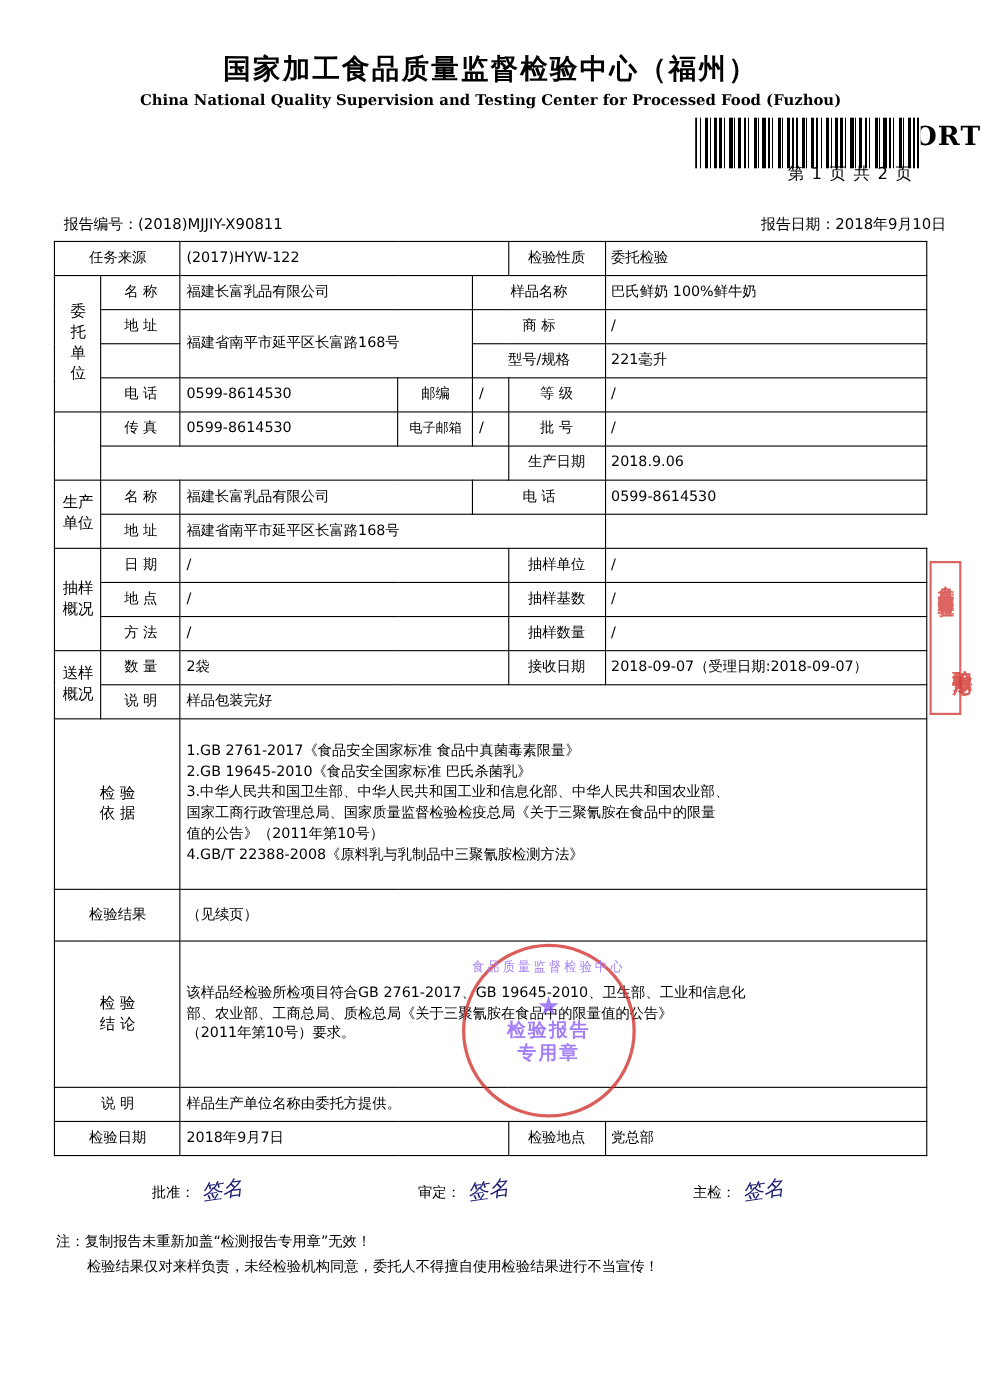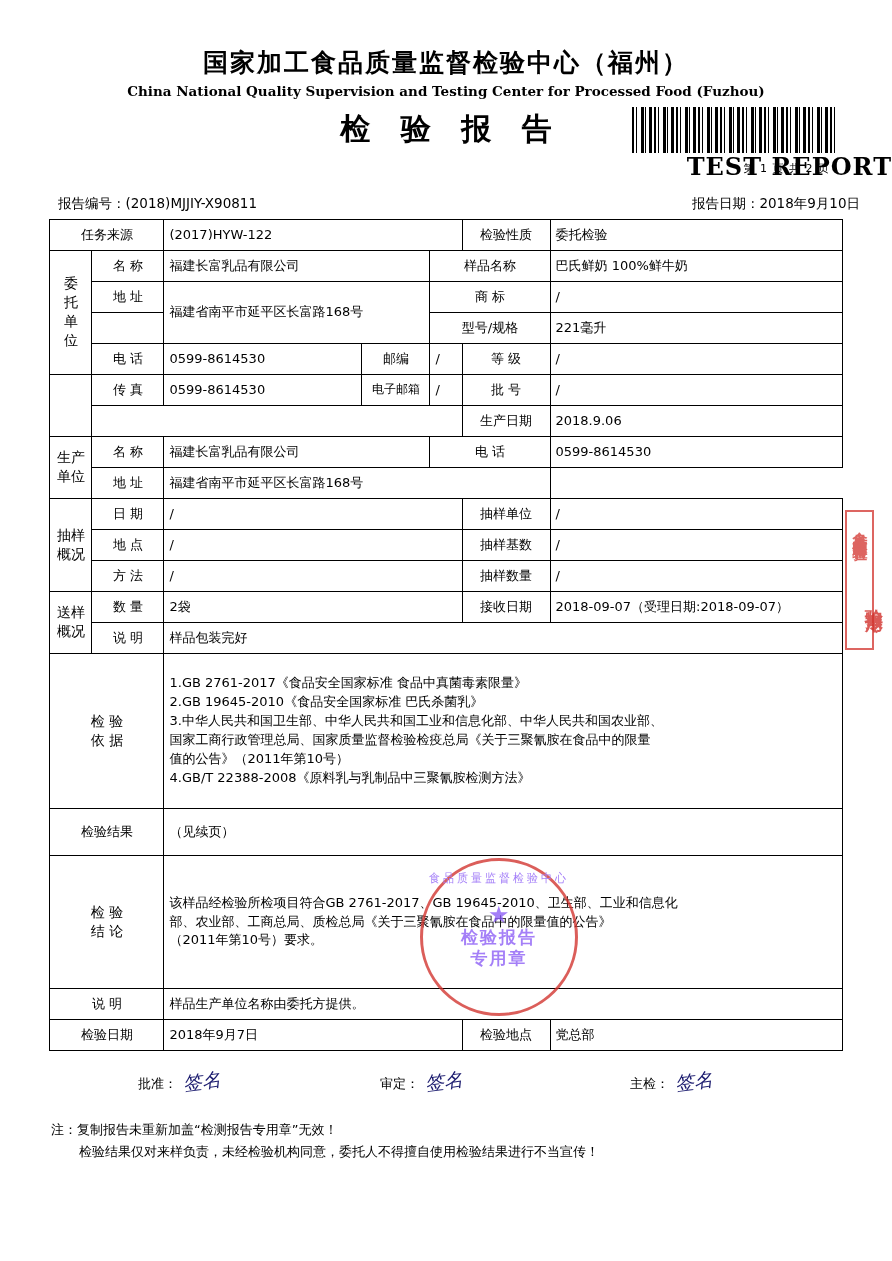--- a/index.html
+++ b/index.html
@@ -68,22 +68,22 @@
     background-image: repeating-linear-gradient(to right,
       #000 0px, #000 2px, #fff 2px, #fff 4px,
       #000 4px, #000 5px, #fff 5px, #fff 9px,
       #000 9px, #000 12px, #fff 12px, #fff 13px,
       #000 13px, #000 14px, #fff 14px, #fff 17px,
       #000 17px, #000 20px, #fff 20px, #fff 22px);
   }
   .page-num {
     position: absolute;
     right: 62px;
-    top: 52px;
-    font-size: 11px;
+    top: 40px;
+    font-size: 15px;
     letter-spacing: 1px;
   }
 
   
   .meta-line {
     position: relative;
     margin: 14px 32px 4px 52px;
     height: 20px;
     font-size: 13.5px;
   }
@@ -242,21 +242,20 @@
 </head>
 <body>
 
 <div class="page">
 
   <div class="header">
     <div class="cn-title">国家加工食品质量监督检验中心（福州）</div>
     <div class="en-title">China National Quality Supervision and Testing Center for Processed Food (Fuzhou)</div>
 
     <div class="report-title-row">
-      <div class="report-cn">检 验 报 告</div>
       <div class="report-en">TEST REPORT</div>
       <div class="barcode"></div>
       <div class="page-num">第 1 页  共 2 页</div>
     </div>
   </div>
 
   <div class="meta-line">
     <span class="meta-left">报告编号：(2018)MJJIY-X90811</span>
     <span class="meta-right">报告日期：2018年9月10日</span>
   </div>

